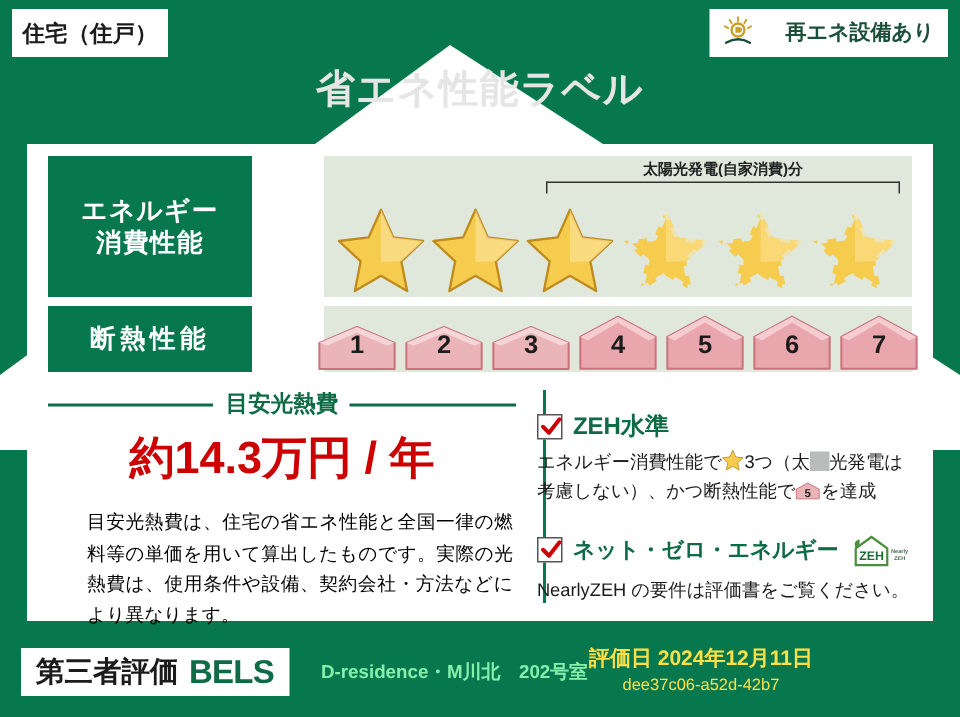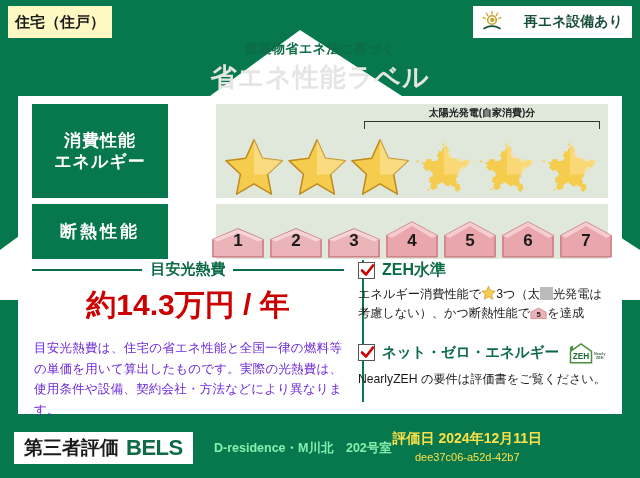--- a/index.html
+++ b/index.html
@@ -19,21 +19,21 @@
   
   .roof-white {
     position: absolute;
     left: 0; top: 0; width: 640px; height: 300px;
     pointer-events: none;
   }
   .header-tag {
     position: absolute;
     left: 8px; top: 6px;
     width: 104px; height: 32px;
-    background: #fef9c3;
+    background: #ffffff;
     display: flex; align-items: center; justify-content: center;
     font-size: 15px; font-weight: bold; color: #1b1b1b;
     letter-spacing: 0px;
   }
   .renew-badge {
     position: absolute;
     right: 8px; top: 6px;
     height: 32px;
     background: #ffffff;
     display: flex; align-items: center; gap: 20px;
@@ -67,21 +67,21 @@
     background: #ffffff;
   }
 
   
   .perf-row {
     position: absolute;
     display: flex;
     align-items: stretch;
   }
   .row-energy { left: 14px; top: 8px; width: 576px; height: 94px; }
-  .row-insul  { left: 14px; top: 108px; width: 576px; height: 55px; }
+  .row-insul  { left: 14px; top: 108px; width: 576px; height: 44px; }
 
   .row-label {
     background: #07784e;
     color: #ffffff;
     display: flex; flex-direction: column;
     align-items: center; justify-content: center;
     font-weight: bold;
     flex: 0 0 136px;
     line-height: 1.25;
   }
@@ -167,28 +167,29 @@
   .cost-head .ch-text {
     font-size: 15px; font-weight: bold; color: #0d6b46; white-space: nowrap;
   }
   .cost-value {
     text-align: center;
     font-size: 30px; font-weight: bold; color: #cc0000;
     margin-top: 6px; letter-spacing: 0px;
   }
   .cost-note {
     margin-top: 12px;
-    font-size: 12.5px; color: #6d28d9;
+    font-size: 12.5px; color: #000000;
     line-height: 1.65;
     text-align: justify;
     padding: 0 2px;
-  }
-
-  
-  .zeh-block { margin-top: 2px; }
+    margin-left: 24px;
+  }
+
+  
+  .zeh-block { margin-top: 16px; }
   .zeh-block.second { margin-top: 14px; }
   .zeh-head {
     display: flex; align-items: center; gap: 7px;
   }
   .check-box {
     width: 17px; height: 17px;
     border: 1.5px solid #555;
     background: #fff;
     position: relative;
     flex: 0 0 auto;
@@ -271,30 +272,29 @@
         <line x1="20.8" y1="7.5" x2="18.6" y2="8.7"></line>
       </g>
       <circle cx="12" cy="10" r="4.3" fill="none" stroke="#c9a227" stroke-width="1.6"></circle>
       <path d="M10.3 8 h2.4 a1.9 1.9 0 0 1 0 3.8 h-2.4 z" fill="#c9a227"></path>
       <path d="M4 18.5 Q12 13.8 20 18.5" fill="none" stroke="#1a4f3a" stroke-width="1.6" stroke-linecap="round"></path>
     </svg>
     <span class="rb-text">再エネ設備あり</span>
   </div>
 
   <div class="title-wrap">
-    <div class="title-sub">建築物省エネ法に基づく</div>
     <div class="title-main">省エネ性能ラベル</div>
   </div>
 
   <div class="card">
 
     <div class="perf-row row-energy">
       <div class="row-label">
+        <span>エネルギー</span>
         <span>消費性能</span>
-        <span>エネルギー</span>
       </div>
       <div class="row-body">
 
         <div class="solar-annot">
           <div class="sa-text">太陽光発電(自家消費)分</div>
           <div class="solar-bracket"></div>
         </div>
 
         <div class="stars">
 

